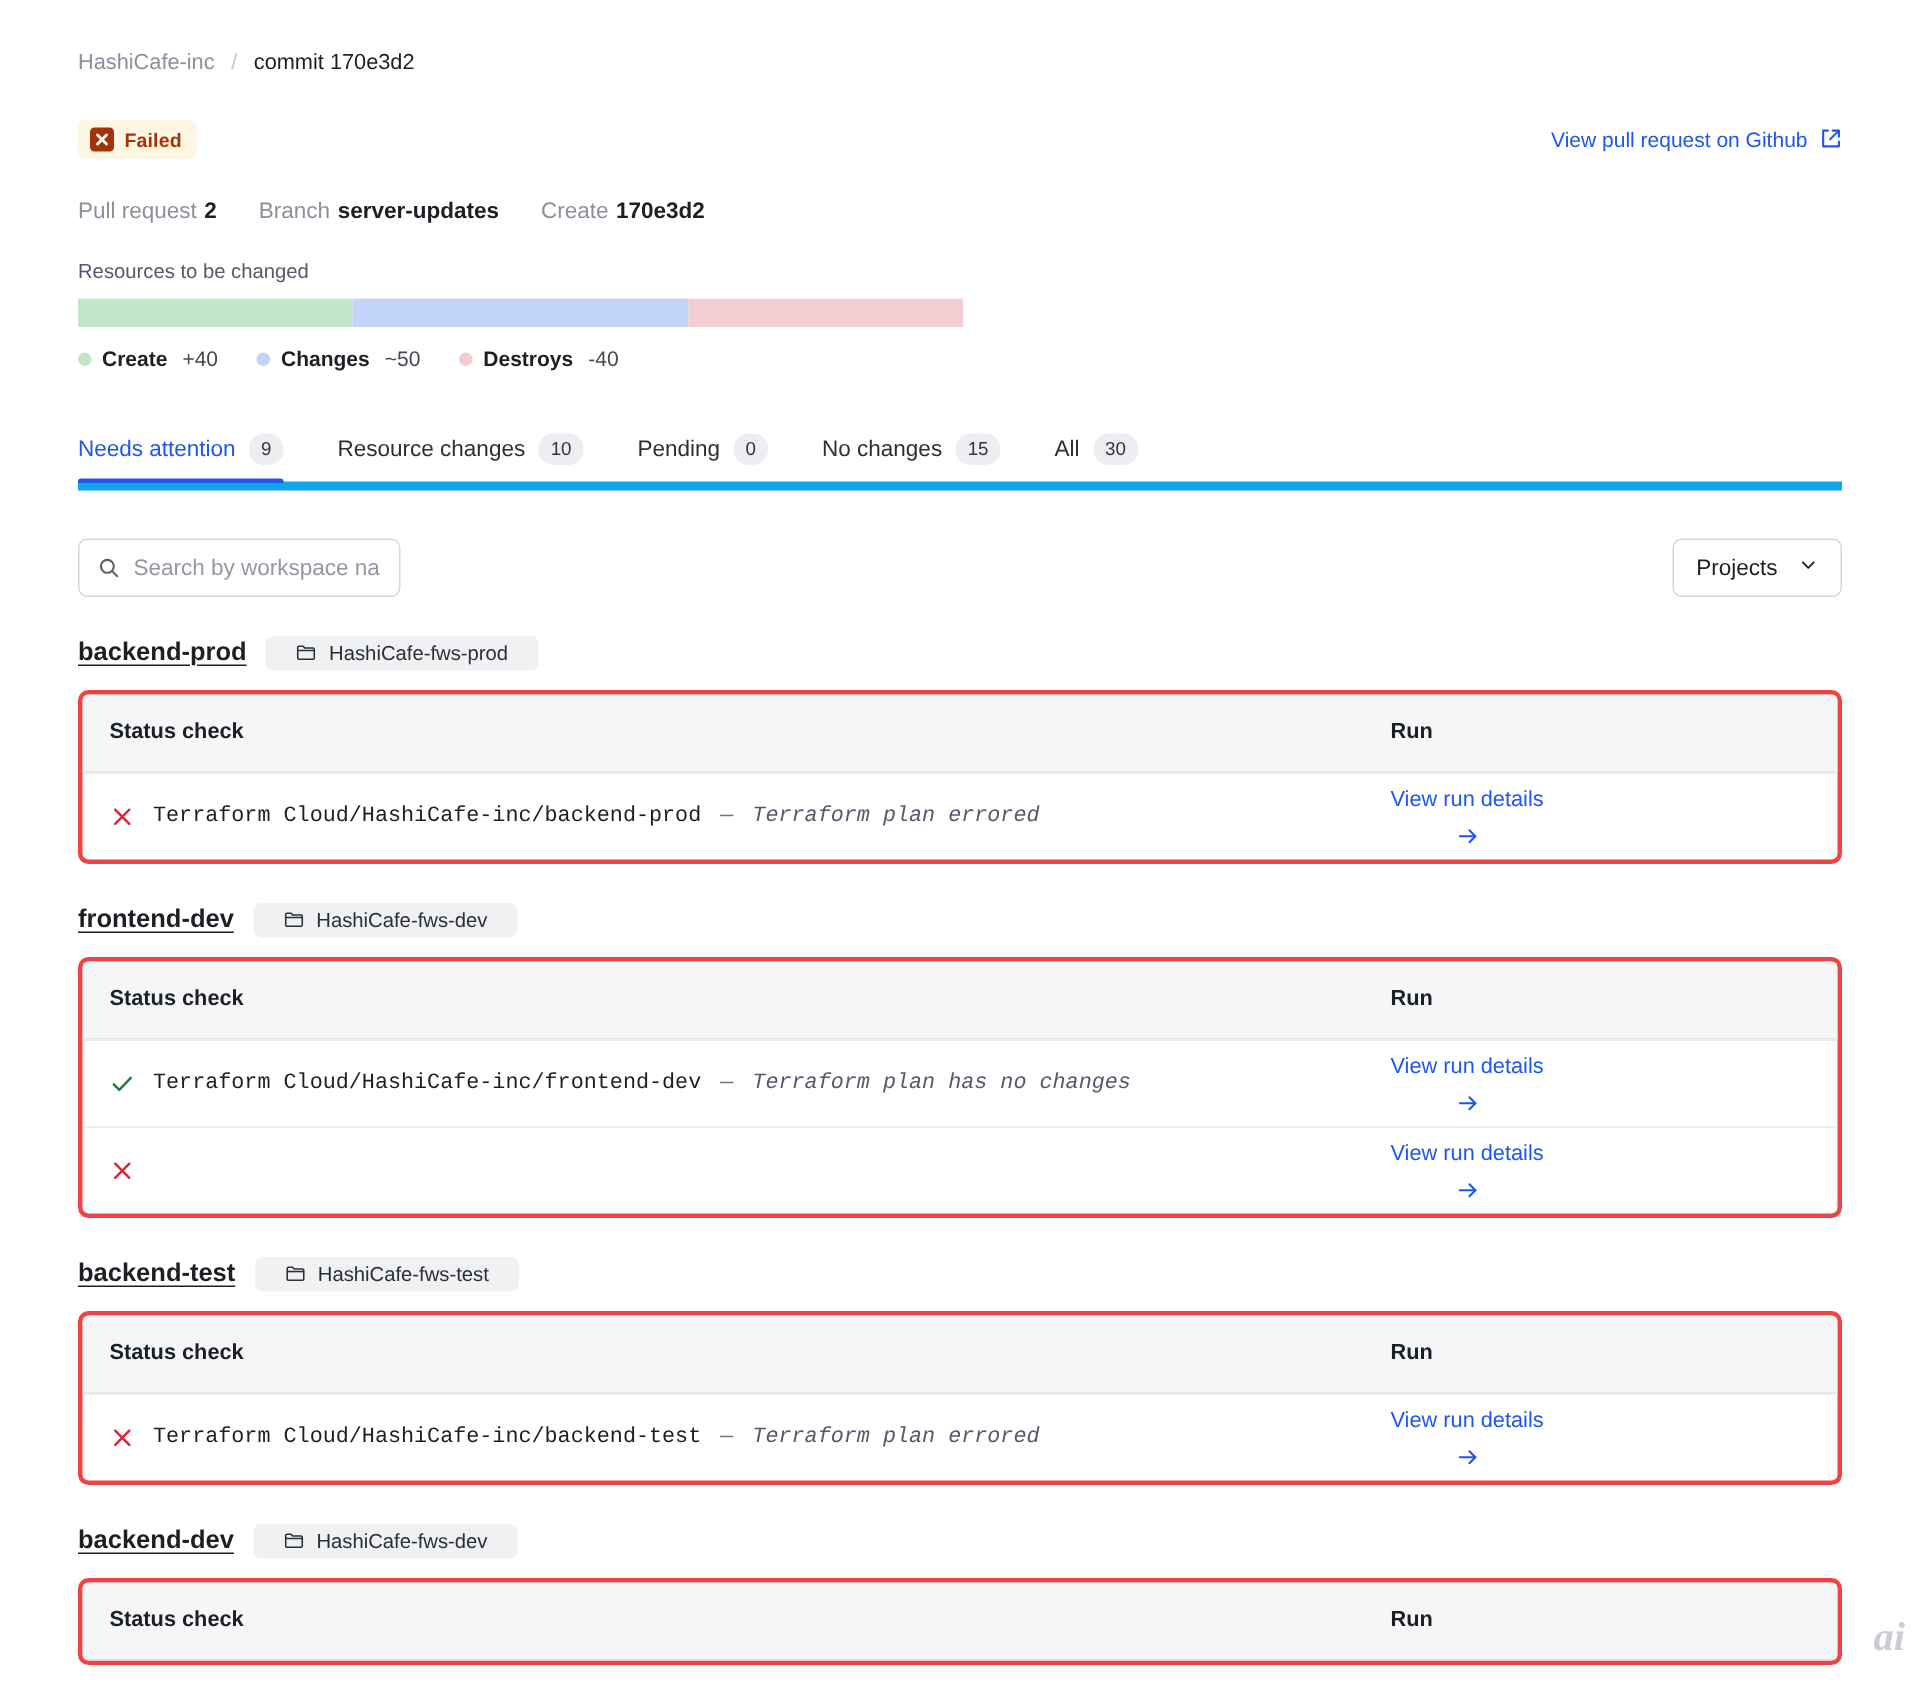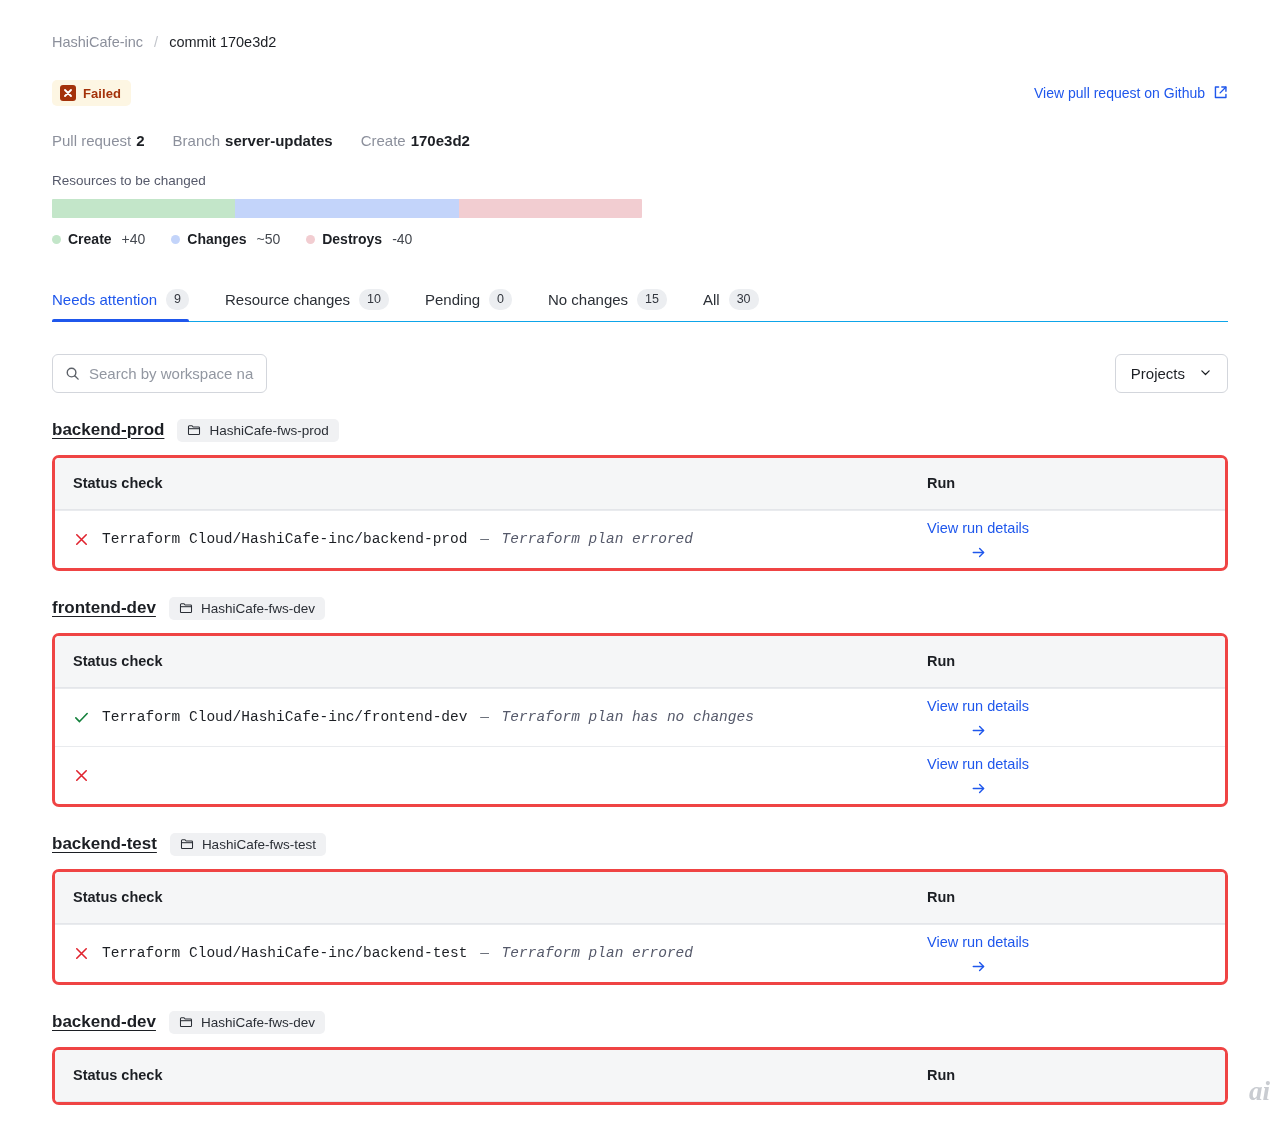--- a/index.html
+++ b/index.html
@@ -60,21 +60,21 @@
   .res-legend { margin-top: 13px; display: flex; align-items: center; gap: 26px; font-size: 14px; }
   .legend-item { display: inline-flex; align-items: center; gap: 7px; }
   .legend-dot { width: 9px; height: 9px; border-radius: 50%; flex: 0 0 auto; }
   .legend-label { color: #1c1f24; font-weight: 600; }
   .legend-value { color: #44484f; margin-left: 3px; }
 
   
   .tabs {
     margin-top: 42px;
     display: flex; align-items: flex-end; gap: 0;
-    border-bottom: 1px solid #0ea5e9;
+    border-bottom: 6px solid #0ea5e9;
   }
   .tab {
     display: inline-flex; align-items: center; gap: 9px;
     padding: 0 18px 11px 18px;
     font-size: 15px; color: #2b2f36; cursor: pointer;
     position: relative; white-space: nowrap;
   }
   .tab:first-child { padding-left: 0; }
   .tab.active { color: #1f57ec; }
   .tab.active::after {
@@ -108,21 +108,21 @@
   
   .ws-section { margin-top: 26px; }
   .ws-head { display: flex; align-items: center; gap: 13px; }
   .ws-name {
     font-size: 17px; font-weight: 600; color: #1c1f24;
     text-decoration: underline; text-underline-offset: 3px;
     text-decoration-thickness: 1px; cursor: pointer;
   }
   .ws-chip {
     display: inline-flex; align-items: center; gap: 8px;
-    background: #f0f1f3; border-radius: 5px; padding: 4px 10px;
+    background: #f0f1f3; border-radius: 5px; padding: 4px 20px;
     font-size: 13.5px; color: #2b2f36;
   }
   .ws-chip svg { display: block; flex: 0 0 auto; }
 
   .table {
     margin-top: 13px; border: 3px solid #ef4444; border-radius: 7px;
     overflow: hidden; background: #fff;
   }
   .thead {
     display: flex; align-items: center; background: #f5f6f7;

